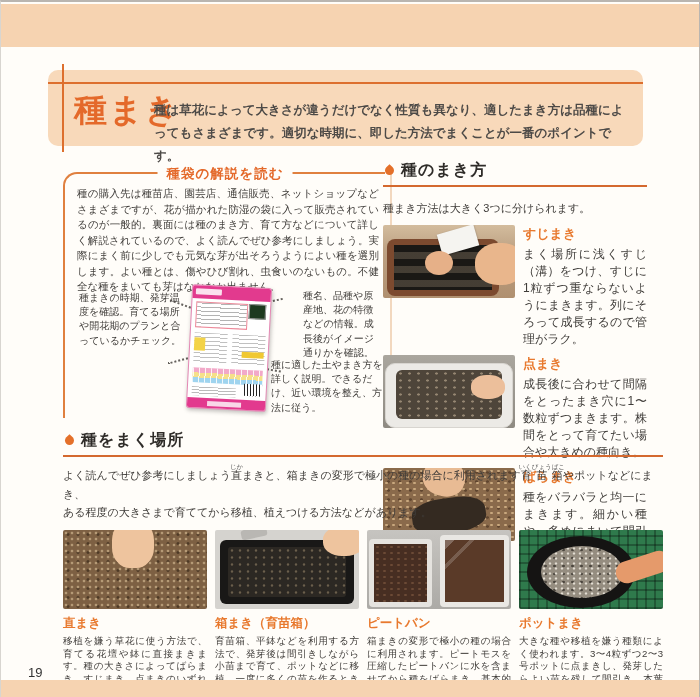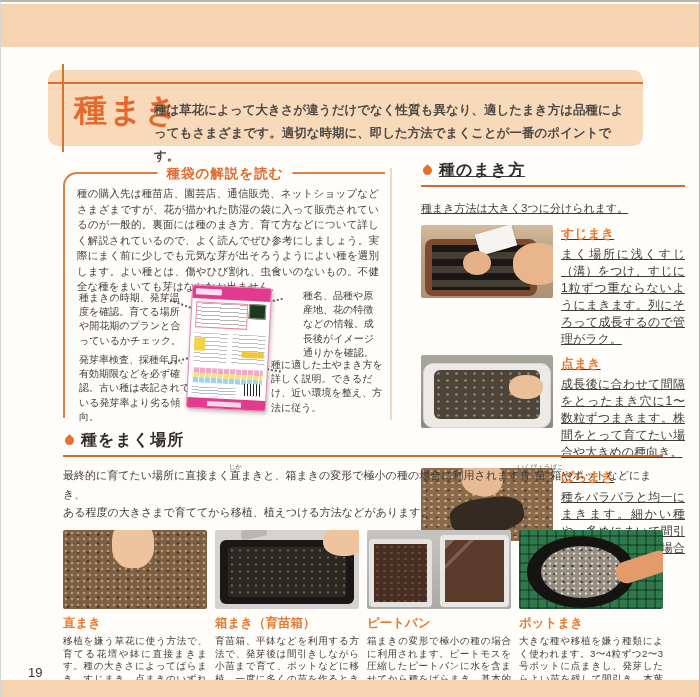--- a/index.html
+++ b/index.html
@@ -73,21 +73,21 @@
   .col-divider { position:absolute; left:389px; top:166px; width:2px; height:252px; background:#f2d8bf; }
 
   
   .sec-head { display:flex; align-items:center; }
   .droplet { width:9px; height:9px; background:#e4702a; border-radius:0 50% 50% 50%;
              transform:rotate(45deg); margin:0 7px 0 2px; flex:0 0 auto; }
   .sec-title { font-size:16px; font-weight:bold; color:#2f2c29; letter-spacing:1px; }
   .sec-rule { height:2px; background:#d4692f; margin-top:4px; }
 
   
-  .right-col { position:absolute; left:420px; top:158px; width:264px;text-decoration:underline; }
+  .right-col { position:absolute; left:382px; top:158px; width:264px; }
   .right-col .sec-intro { font-size:11px; margin:14px 0 9px 0; color:#3f3c39; }
   .method { display:flex; gap:8px; margin-bottom:7px; }
   .m-photo { flex:0 0 132px; height:73px; }
   .m-text { flex:1; }
   .method-name { font-size:13px; font-weight:bold; color:#e8792e; margin-bottom:3px; }
   .method-desc { font-size:12px; line-height:1.42; color:#3f3c39; text-align:justify; }
 
   
   .bottom-sec { position:absolute; left:62px; top:428px; width:600px; }
   .bottom-intro { font-size:11px; line-height:1.7; margin-top:6px; color:#3f3c39; }
@@ -167,21 +167,20 @@
   <div class="cross-h"></div>
   <div class="cross-v"></div>
   <h1 class="page-title">種まき</h1>
   <p class="page-desc"><span>種は草花によって大きさが違うだけでなく性質も異なり、適したまき方は品種によ</span><br><span>ってもさまざまです。適切な時期に、即した方法でまくことが一番のポイントです。</span></p>
 
   <section class="packet-box">
     <div class="packet-box-title">種袋の解説を読む</div>
     <p class="packet-body">種の購入先は種苗店、園芸店、通信販売、ネットショップなどさまざまですが、花が描かれた防湿の袋に入って販売されているのが一般的。裏面には種のまき方、育て方などについて詳しく解説されているので、よく読んでぜひ参考にしましょう。実際にまく前に少しでも元気な芽が出そろうようによい種を選別します。よい種とは、傷やひび割れ、虫食いのないもの。不健全な種をまいても芽はなかなか出ません。</p>
 
     <div class="callout co1">種まきの時期、発芽温度を確認。育てる場所や開花期のプランと合っているかチェック。</div>
-    <div class="callout co2">発芽率検査、採種年月、有効期限などを必ず確認。古い種は表記されている発芽率より劣る傾向。</div>
     <div class="callout co3">種名、品種や原産地、花の特徴などの情報。成長後がイメージ通りかを確認。</div>
     <div class="callout co4">種に適した土やまき方を詳しく説明。できるだけ、近い環境を整え、方法に従う。</div>
 
     <div class="dotted d1"></div>
     <div class="dotted d2"></div>
     <div class="dotted d3"></div>
     <div class="dotted d4"></div>
 
     <div class="seed-packet">
       <div class="pk-top">
@@ -252,21 +251,21 @@
     </div>
   </section>
 
   <section class="bottom-sec">
     <div class="sec-head">
       <span class="droplet"></span>
       <span class="sec-title">種をまく場所</span>
     </div>
     <div class="sec-rule"></div>
 
-    <p class="bottom-intro"><span>最終的に育てたい場所に直接まく</span><ruby><span>直</span><rt>じか</rt></ruby><span>まきと、箱まきの変形で極小の種の場合に利用されます</span><ruby><span>育苗箱</span><rt>いくびょうばこ</rt></ruby><span>やポットなどにまき、</span><br><span>ある程度の大きさまで育ててから移植、植えつける方法などがあります。</span></p>
+    <p class="bottom-intro"><span>よく読んでぜひ参考にしましょう</span><ruby><span>直</span><rt>じか</rt></ruby><span>まきと、箱まきの変形で極小の種の場合に利用されます</span><ruby><span>育苗箱</span><rt>いくびょうばこ</rt></ruby><span>やポットなどにまき、</span><br><span>ある程度の大きさまで育ててから移植、植えつける方法などがあります。</span></p>
 
     <div class="places">
       <div class="place">
         <div class="photo p-photo ph-jikamaki">
             <div class="hand-jika"></div>
           </div>
         <div class="place-name">直まき</div>
         <p class="place-desc">移植を嫌う草花に使う方法で、育てる花壇や鉢に直接まきます。種の大きさによってばらまき、すじまき、点まきのいずれかでまきます。直まきはそのまま育てるので、あらかじめ土に元肥を混ぜ込んでおきます。</p>
       </div>
       <div class="place">

